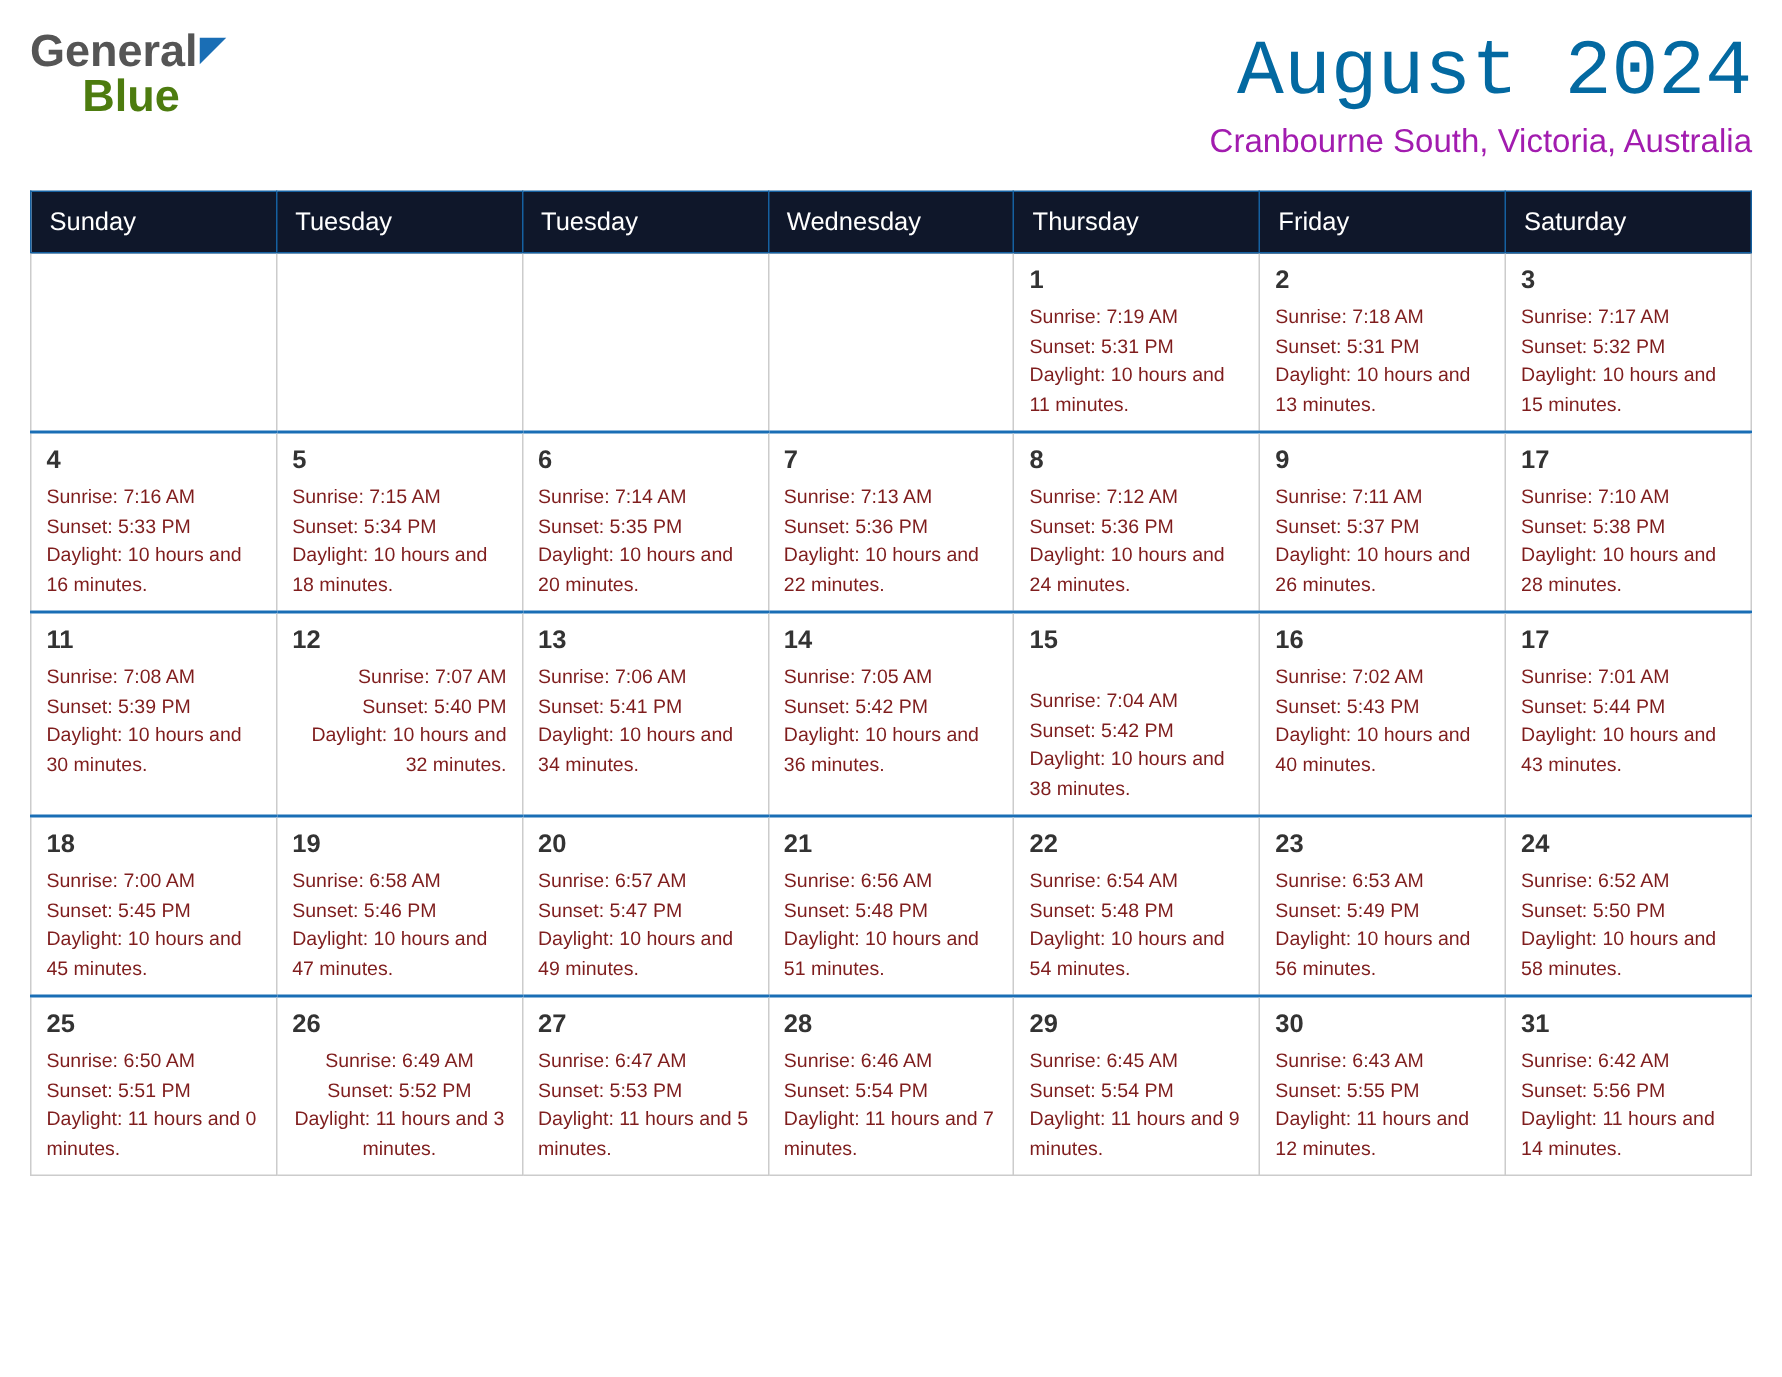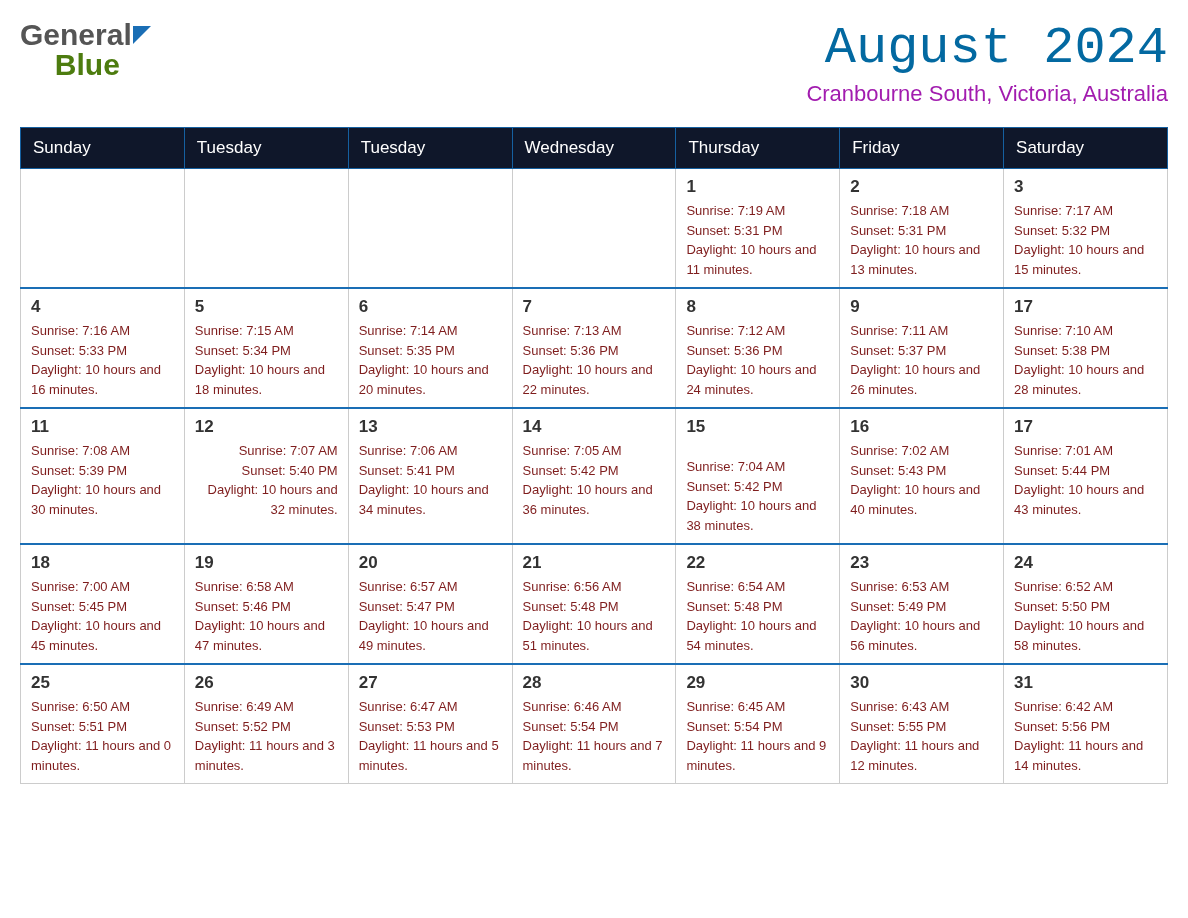--- a/index.html
+++ b/index.html
@@ -296,21 +296,21 @@
       </tr>
       <tr>
         <td>
           <span class="day-number">25</span>
           <div class="day-info" style="white-space: pre-line;">Sunrise: 6:50 AM
 Sunset: 5:51 PM
 Daylight: 11 hours and 0 minutes.</div>
         </td>
         <td>
           <span class="day-number">26</span>
-          <div class="day-info" style="white-space: pre-line;">Sunrise: 6:49 AM
+          <div class="day-info" style="white-space: pre-line; text-align: center;">Sunrise: 6:49 AM
 Sunset: 5:52 PM
 Daylight: 11 hours and 3 minutes.</div>
         </td>
         <td>
           <span class="day-number">27</span>
           <div class="day-info" style="white-space: pre-line;">Sunrise: 6:47 AM
 Sunset: 5:53 PM
 Daylight: 11 hours and 5 minutes.</div>
         </td>
         <td>

